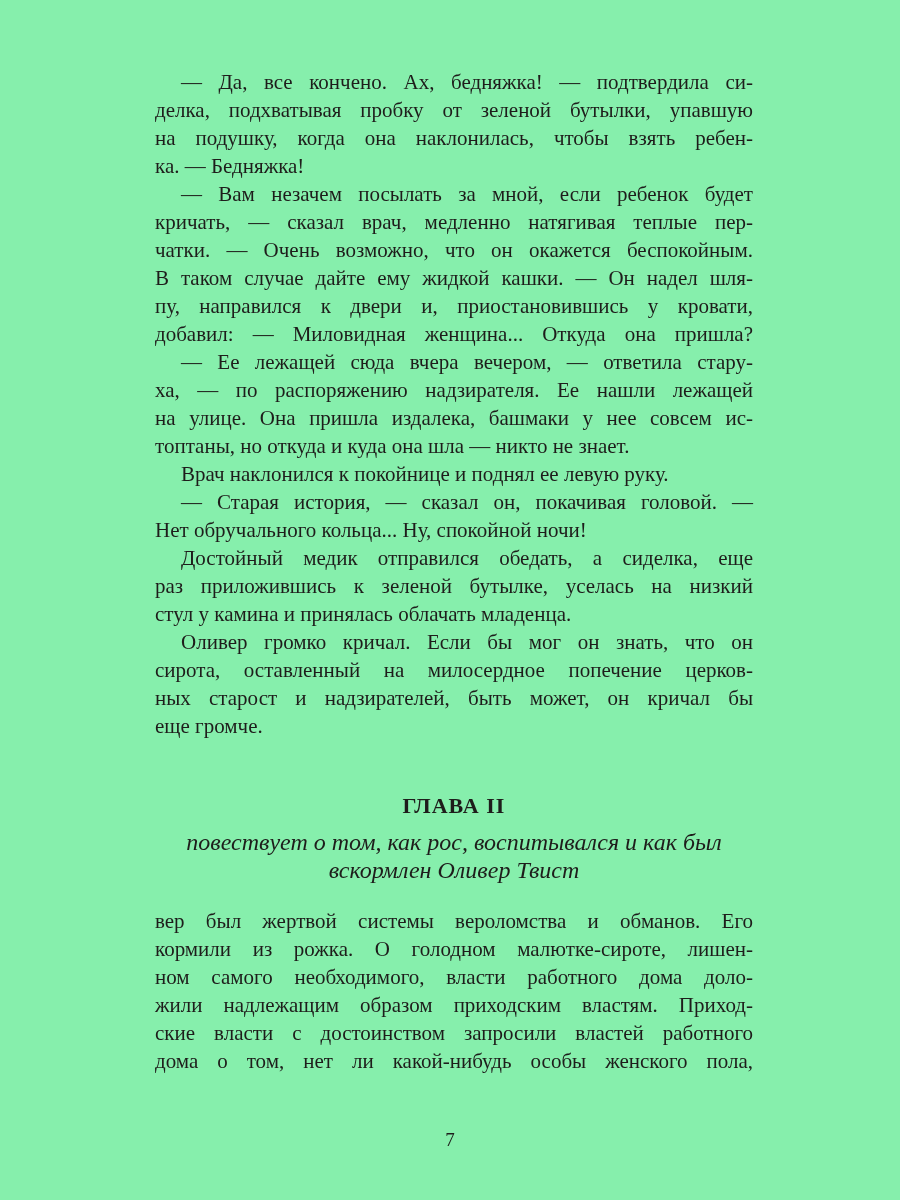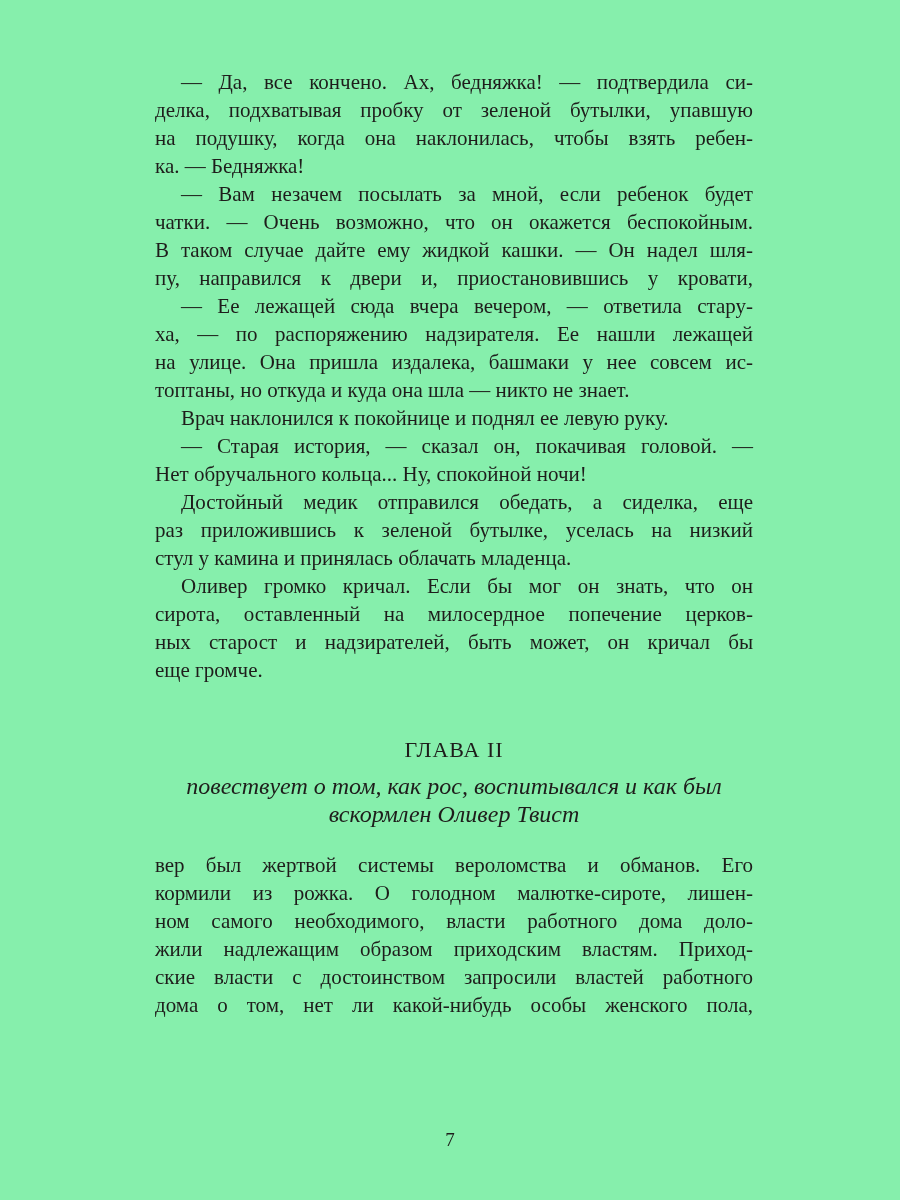--- a/index.html
+++ b/index.html
@@ -40,21 +40,21 @@
   .chapter {
     margin-top: 52px;
     margin-bottom: 23px;
     text-align: center;
   }
   .chapter-title {
     font-size: 22px;
     line-height: 28px;
     letter-spacing: 1px;
     margin-bottom: 8px;
-    font-weight: 400;
+    font-weight: 700;
   }
   .chapter-subtitle {
     font-style: italic;
     font-size: 24px;
     line-height: 28px;
   }
   .subtitle-line {
     text-align: center;
   }
   .page-number {
@@ -73,23 +73,25 @@
 <div class="book-page">
   <div class="text-block">
       <div class="paragraph">
         <div class="line indent fill">— Да, все кончено. Ах, бедняжка! — подтвердила си-</div>
         <div class="line fill">делка, подхватывая пробку от зеленой бутылки, упавшую</div>
         <div class="line fill">на подушку, когда она наклонилась, чтобы взять ребен-</div>
         <div class="line">ка. — Бедняжка!</div>
       </div>
       <div class="paragraph">
         <div class="line indent fill">— Вам незачем посылать за мной, если ребенок будет</div>
+        <div class="line fill">кричать, — сказал врач, медленно натягивая теплые пер-</div>
         <div class="line fill">чатки. — Очень возможно, что он окажется беспокойным.</div>
         <div class="line fill">В таком случае дайте ему жидкой кашки. — Он надел шля-</div>
         <div class="line fill">пу, направился к двери и, приостановившись у кровати,</div>
+        <div class="line fill">добавил: — Миловидная женщина... Откуда она пришла?</div>
       </div>
       <div class="paragraph">
         <div class="line indent fill">— Ее лежащей сюда вчера вечером, — ответила стару-</div>
         <div class="line fill">ха, — по распоряжению надзирателя. Ее нашли лежащей</div>
         <div class="line fill">на улице. Она пришла издалека, башмаки у нее совсем ис-</div>
         <div class="line">топтаны, но откуда и куда она шла — никто не знает.</div>
       </div>
       <div class="paragraph">
         <div class="line indent">Врач наклонился к покойнице и поднял ее левую руку.</div>
       </div>

